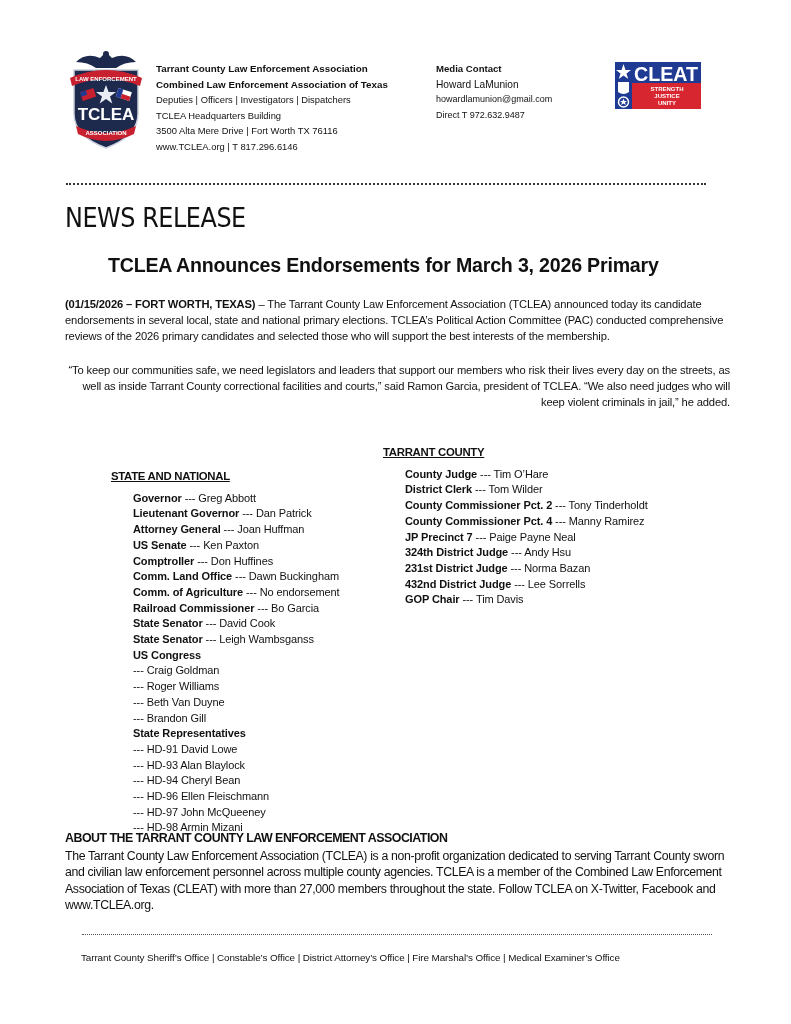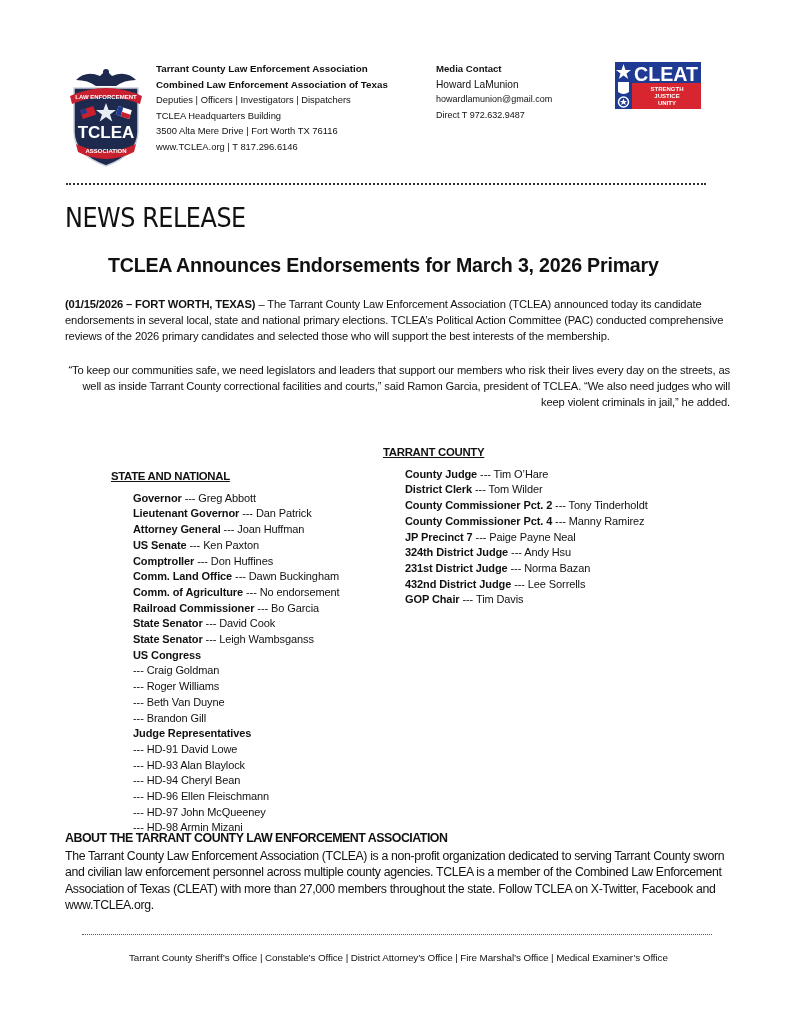--- a/index.html
+++ b/index.html
@@ -3,21 +3,21 @@
   <meta charset="utf-8">
   <style>
     html, body { margin: 0; padding: 0; background: #ffffff; }
     body {
       width: 791px; height: 1024px; position: relative; overflow: hidden;
       font-family: "Liberation Sans", sans-serif; color: #111;
     }
     .abs { position: absolute; }
 
     
-    #tclea-logo { left: 66px; top: 66px; width: 80px; height: 102px; }
+    #tclea-logo { left: 66px; top: 48px; width: 80px; height: 102px; }
     .org-block { left: 156px; top: 61px; font-size: 9.4px; line-height: 15.6px; }
     .org-block .b { font-weight: bold; font-size: 9.8px; }
     .contact-block { left: 436px; top: 61px; font-size: 9.6px; line-height: 15.6px; }
     .contact-block .b { font-weight: bold; }
     .contact-block .name { font-size: 10.2px; }
     .contact-block .small { font-size: 9px; }
     #cleat-logo { left: 615px; top: 62px; width: 86px; height: 47px; }
 
     .dotted-rule {
       border-top: 2px dotted #333; height: 0;
@@ -53,21 +53,21 @@
 
     
     #about-title {
       left: 65px; top: 831px; font-weight: bold; font-size: 12.4px; letter-spacing: -0.5px;
     }
     #about-body {
       left: 65px; top: 848px; width: 665px; font-size: 12.3px; line-height: 16.4px; letter-spacing: -0.35px;
     }
 
     #footer-offices {
-      left: 81px; top: 952px; font-size: 9.9px; letter-spacing: -0.1px; white-space: nowrap; margin-left: 48px;
+      left: 81px; top: 952px; font-size: 9.9px; letter-spacing: -0.1px; white-space: nowrap;
     }
   </style>
 </head>
 <body>
 
 <div id="tclea-logo" class="abs">
   <svg width="80" height="102" viewBox="0 0 80 102">
 
     <path d="M10 14 Q20 4 34 10 L40 4 L46 10 Q60 4 70 14 Q58 14 50 20 L30 20 Q22 14 10 14 Z" fill="#1d2a4d"></path>
     <circle cx="40" cy="6" r="3" fill="#1d2a4d"></circle>
@@ -148,21 +148,21 @@
       <div class="row"><span class="office">State Senator</span><span style="white-space: pre;"> --- </span><span>David Cook</span></div>
       <div class="row"><span class="office">State Senator</span><span style="white-space: pre;"> --- </span><span>Leigh Wambsganss</span></div>
     </div>
   <div class="row office">US Congress</div>
   <div id="congress-list">
       <div class="row">--- Craig Goldman</div>
       <div class="row">--- Roger Williams</div>
       <div class="row">--- Beth Van Duyne</div>
       <div class="row">--- Brandon Gill</div>
     </div>
-  <div class="row office">Judge Representatives</div>
+  <div class="row office">State Representatives</div>
   <div id="reps-list">
       <div class="row">--- HD-91 David Lowe</div>
       <div class="row">--- HD-93 Alan Blaylock</div>
       <div class="row">--- HD-94 Cheryl Bean</div>
       <div class="row">--- HD-96 Ellen Fleischmann</div>
       <div class="row">--- HD-97 John McQueeney</div>
       <div class="row">--- HD-98 Armin Mizani</div>
     </div>
 </div>
 

